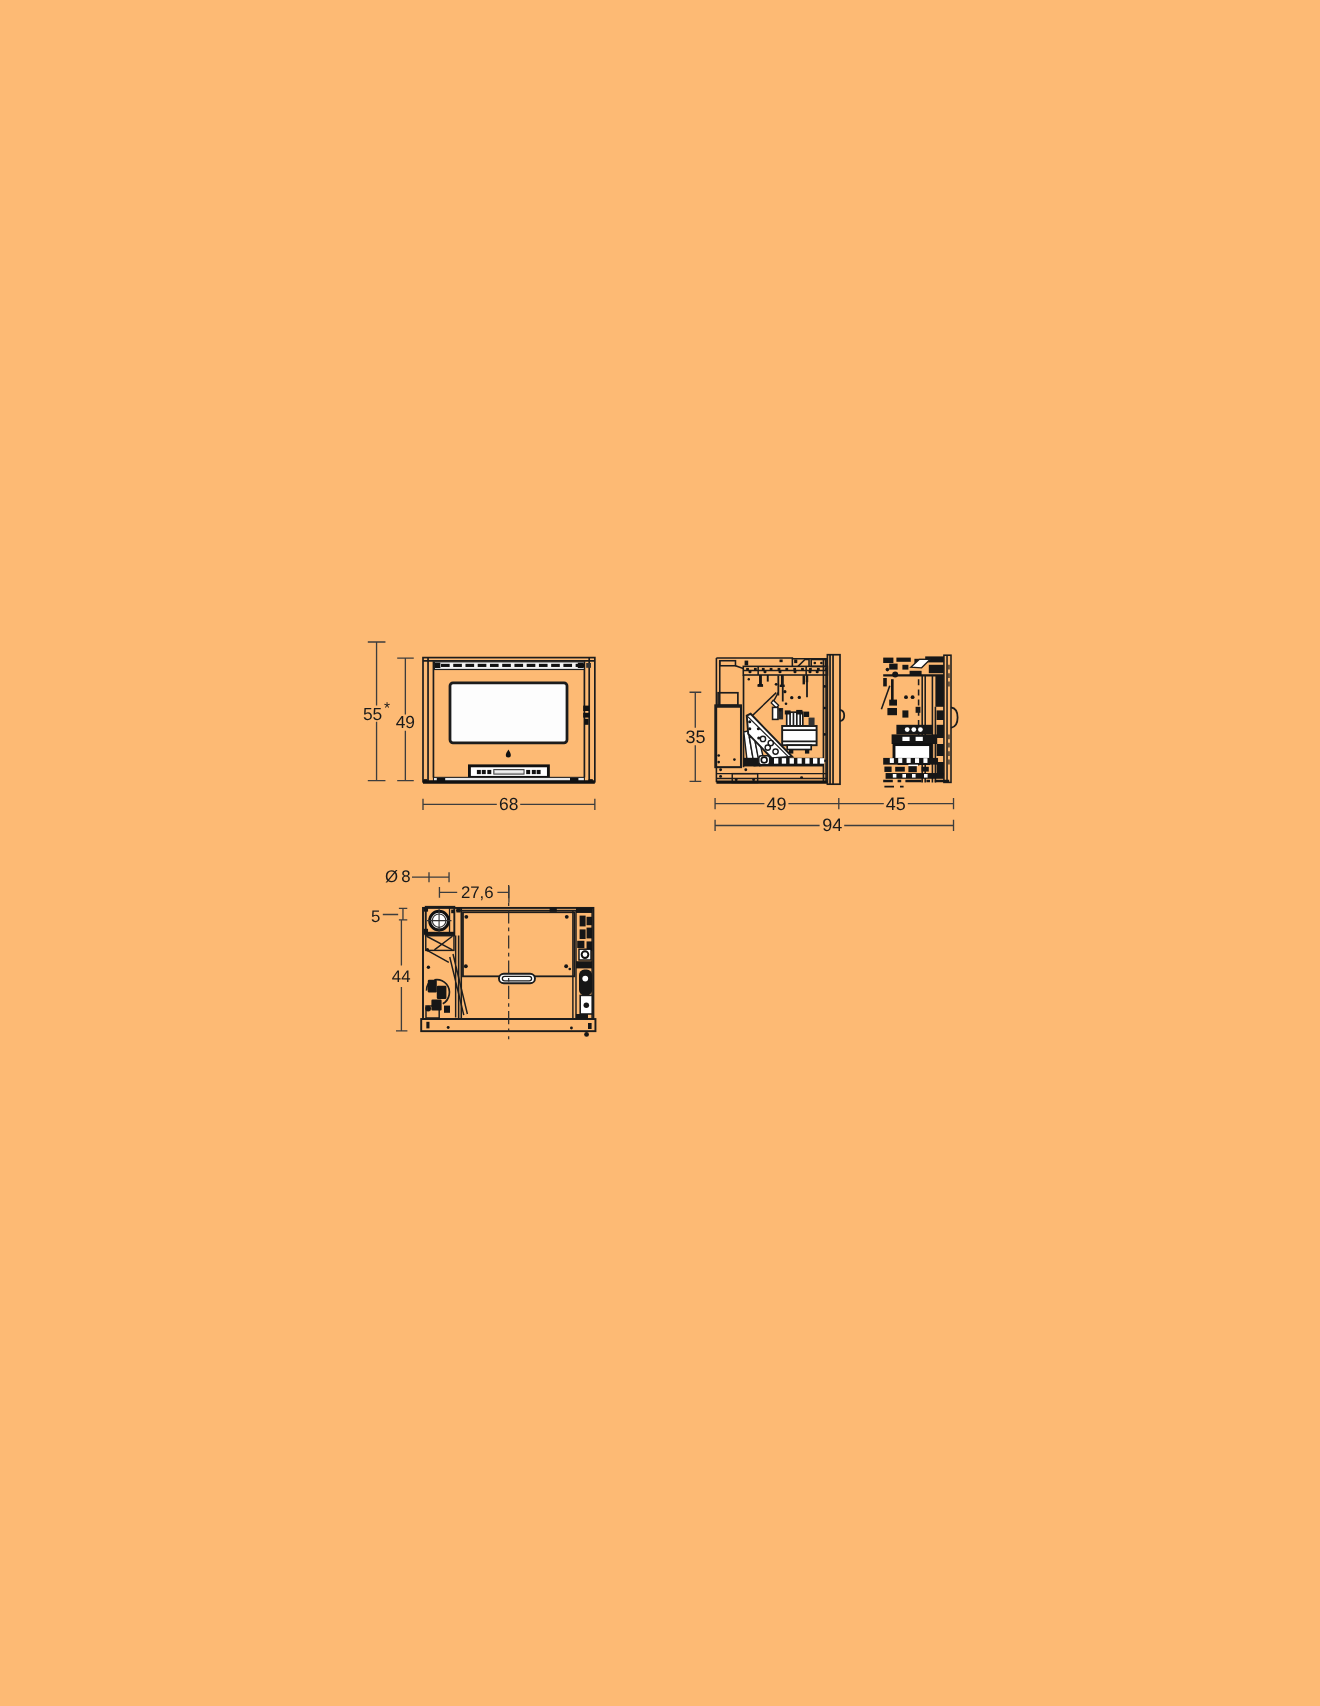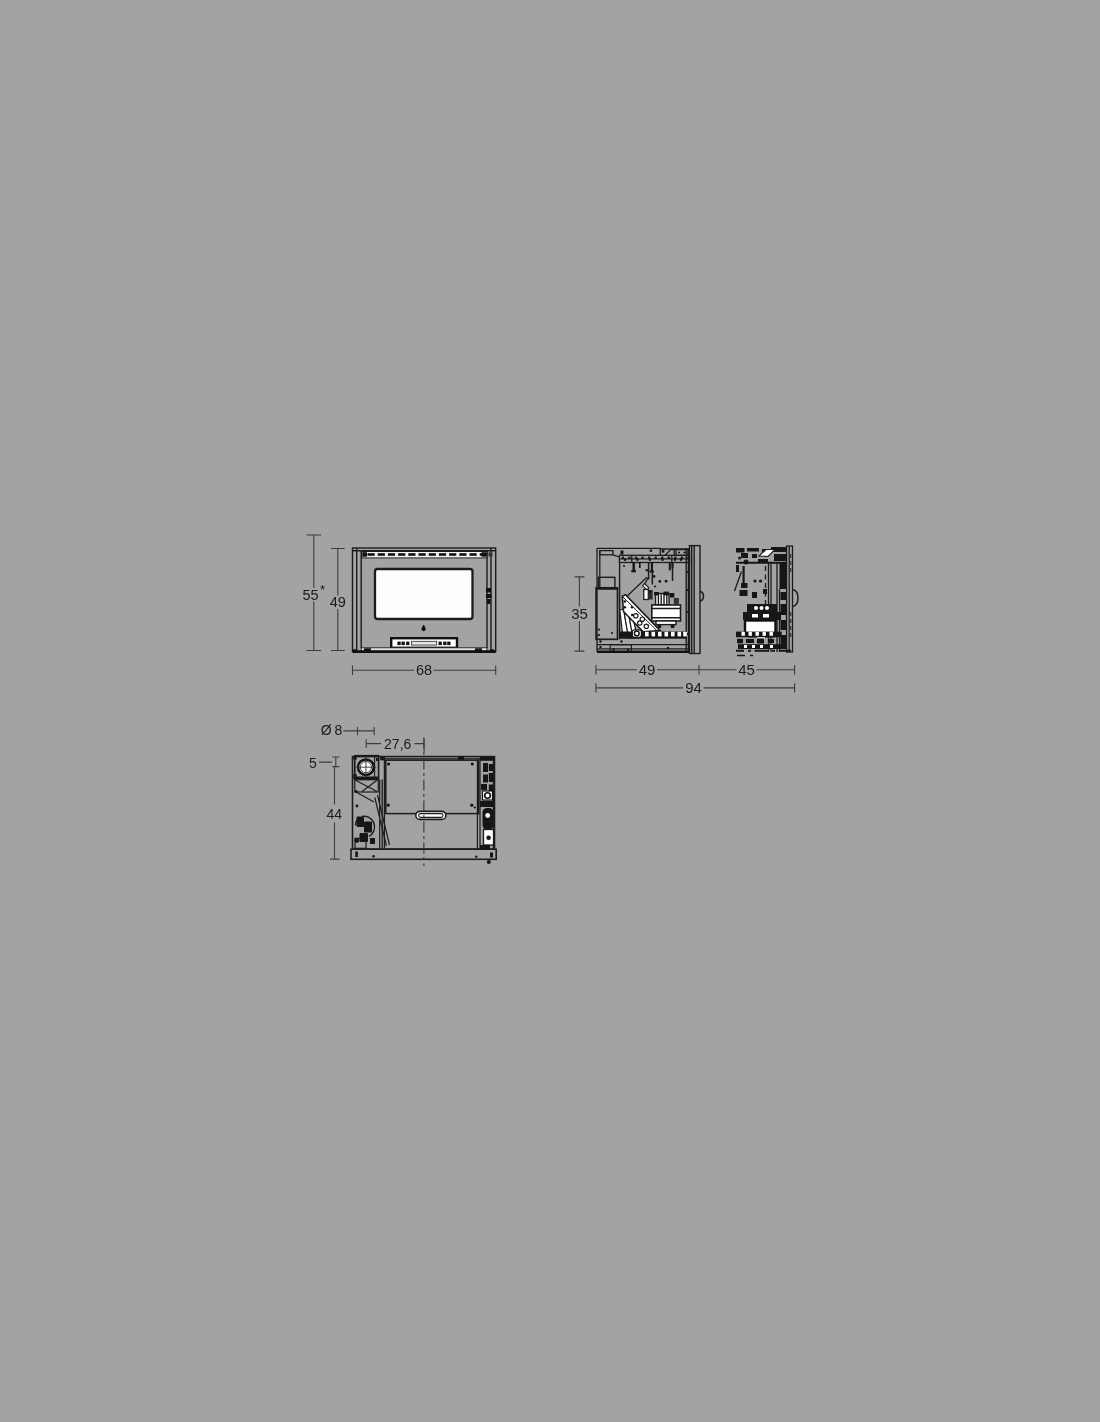--- a/index.html
+++ b/index.html
@@ -1,14 +1,14 @@
 <!DOCTYPE html>
 <html><head><meta charset="utf-8"><style>
 html,body{margin:0;padding:0;background:#ffffff;}
-#page{position:relative;width:1100px;height:1422px;background:#a3a3a3;overflow:hidden;}
+#page{position:relative;width:1100px;height:1422px;background:#fdba74;overflow:hidden;}
 </style></head><body>
 <div id="page">
 <svg width="1100" height="1422" viewBox="0 0 1100 1422">
 <g stroke="#1c1c1c" fill="none" stroke-width="1.4">
 <rect x="352.5" y="548" width="143.2" height="103.5"></rect>
 <path d="M356.7 548 V651.5 M361.2 551 V648 M487 551 V648 M491 548 V651.5"></path>
 <path d="M352.5 550.8 H495.7"></path>
 </g>
 <rect x="362" y="551.5" width="125" height="6.4" fill="#f2f2f2" stroke="#1c1c1c" stroke-width="1"></rect>
 <g fill="#111">

